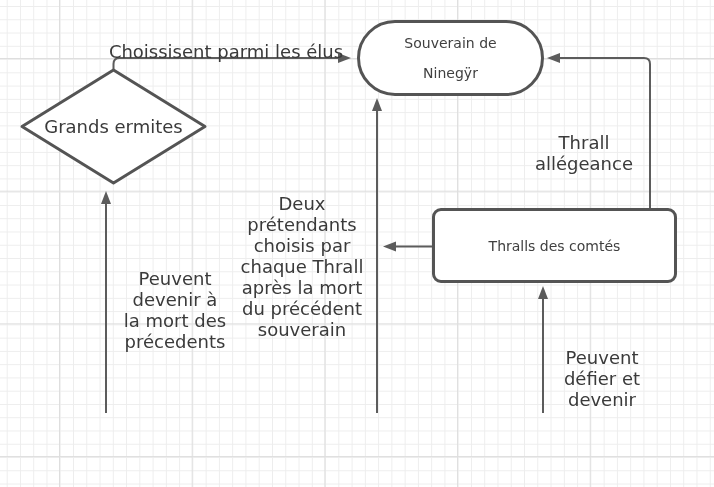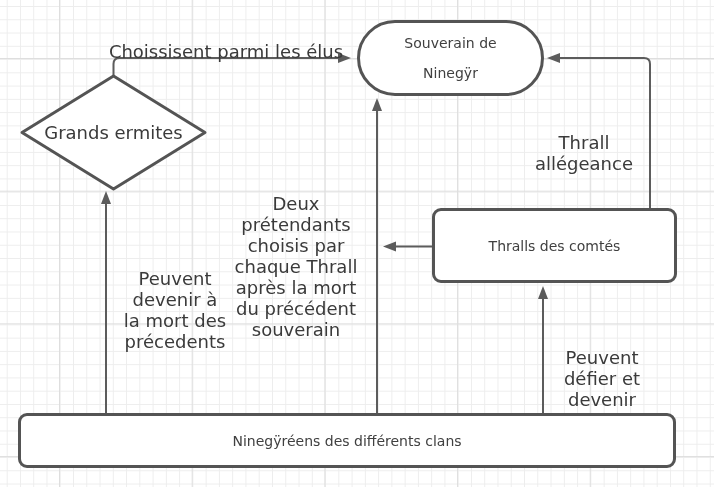--- a/index.html
+++ b/index.html
@@ -52,21 +52,21 @@
     left: 432px; top: 208px; width: 245px; height: 75px;
     border-radius: 9px;
     text-align: right;
   }
   .node-clans {
     left: 18px; top: 413px; width: 658px; height: 55px;
     border-radius: 9px;
   }
   .diamond-wrap {
     position: absolute;
-    left: 19px; top: 74px; width: 189px; height: 117px;
+    left: 19px; top: 68px; width: 189px; height: 117px;
   }
   .diamond-label {
     position: absolute;
     left: 0; top: 0; width: 100%; height: 100%;
     display: flex;
     align-items: center;
     justify-content: center;
     text-align: center;
     color: #3a3a3a;
     font-size: 18px;
@@ -76,21 +76,21 @@
     position: absolute;
     text-align: center;
     color: #3a3a3a;
     font-size: 18px;
     line-height: 21px;
     white-space: pre-line;
     margin-top: 20px;
   }
   .lbl-choissisent { left: 95px;  top: 21px;  width: 262px; }
   .lbl-doivent     { left: 520px; top: 112px; width: 128px; }
-  .lbl-deux        { left: 230px; top: 173px; width: 132px; }
+  .lbl-deux        { left: 236px; top: 173px; width: 132px; }
   .lbl-devenir     { left: 117px; top: 248px; width: 116px; }
   .lbl-defier      { left: 544px; top: 327px; width: 116px; }
 </style>
 </head>
 <body>
 
 <div id="canvas">
 
   <svg id="edges" width="714" height="487" viewBox="0 0 714 487">
     <defs>
@@ -115,23 +115,20 @@
     <svg width="189" height="117" viewBox="0 0 189 117">
       <polygon points="94.5,2 186,58.5 94.5,115 3,58.5" fill="#ffffff" stroke="#545454" stroke-width="3" stroke-linejoin="round"></polygon>
     </svg>
     <div class="diamond-label">Grands ermites</div>
   </div>
 
   <div class="node node-thralls">
     <span>Thralls des comtés</span>
   </div>
 
-  <div class="node node-clans">
-    <span>Ninegÿréens des différents clans</span>
-  </div>
 
   <div class="edge-label lbl-choissisent">Choissisent parmi les élus</div>
 
   <div class="edge-label lbl-doivent">Thrall
 allégeance</div>
 
   <div class="edge-label lbl-deux">Deux
 prétendants
 choisis par
 chaque Thrall

